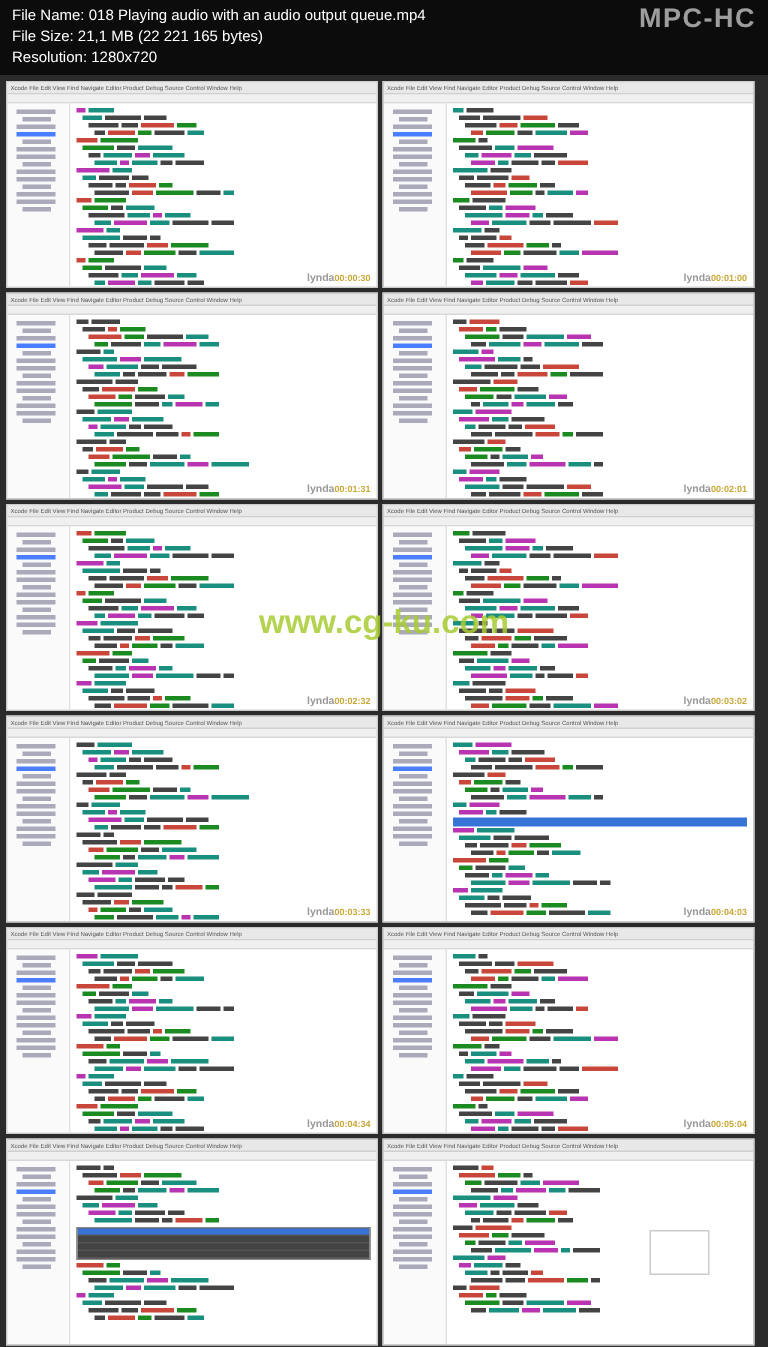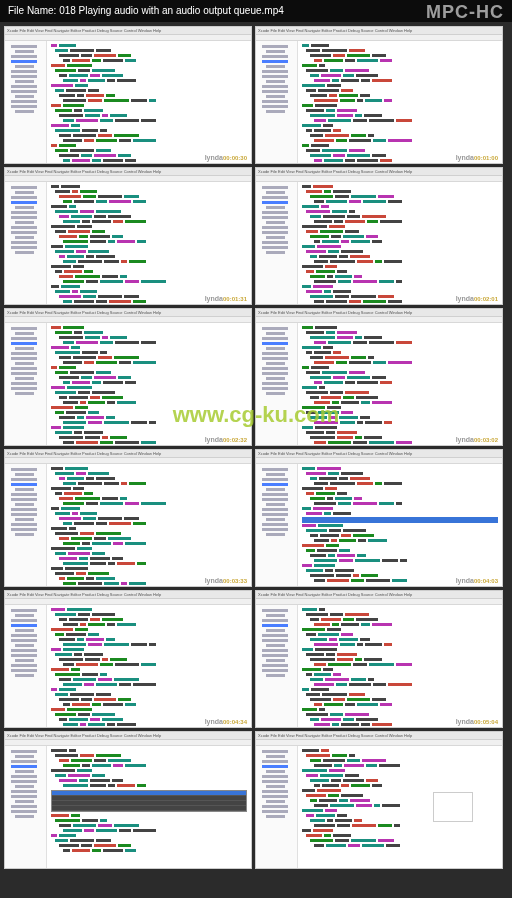--- a/index.html
+++ b/index.html
@@ -38,20 +38,28 @@
 </style>
 </head>
 <body>
 
 <div class="header">
   <div class="logo-text">MPC-HC</div>
   <div class="header-line">
     <span>File Name:</span>
     <span>018 Playing audio with an audio output queue.mp4</span>
   </div>
+  <div class="header-line">
+    <span>File Size:</span>
+    <span>21,1 MB (22 221 165 bytes)</span>
+  </div>
+  <div class="header-line">
+    <span>Resolution:</span>
+    <span>1280x720</span>
+  </div>
 </div>
 
 <div class="watermark">www.cg-ku.com</div>
 
 <div class="grid">
     <div class="thumb">
     <div class="thumb-menubar">Xcode File Edit View Find Navigate Editor Product Debug Source Control Window Help</div>
     <div class="thumb-toolbar"></div>
     <div class="thumb-body">
       <div class="thumb-sidebar">

